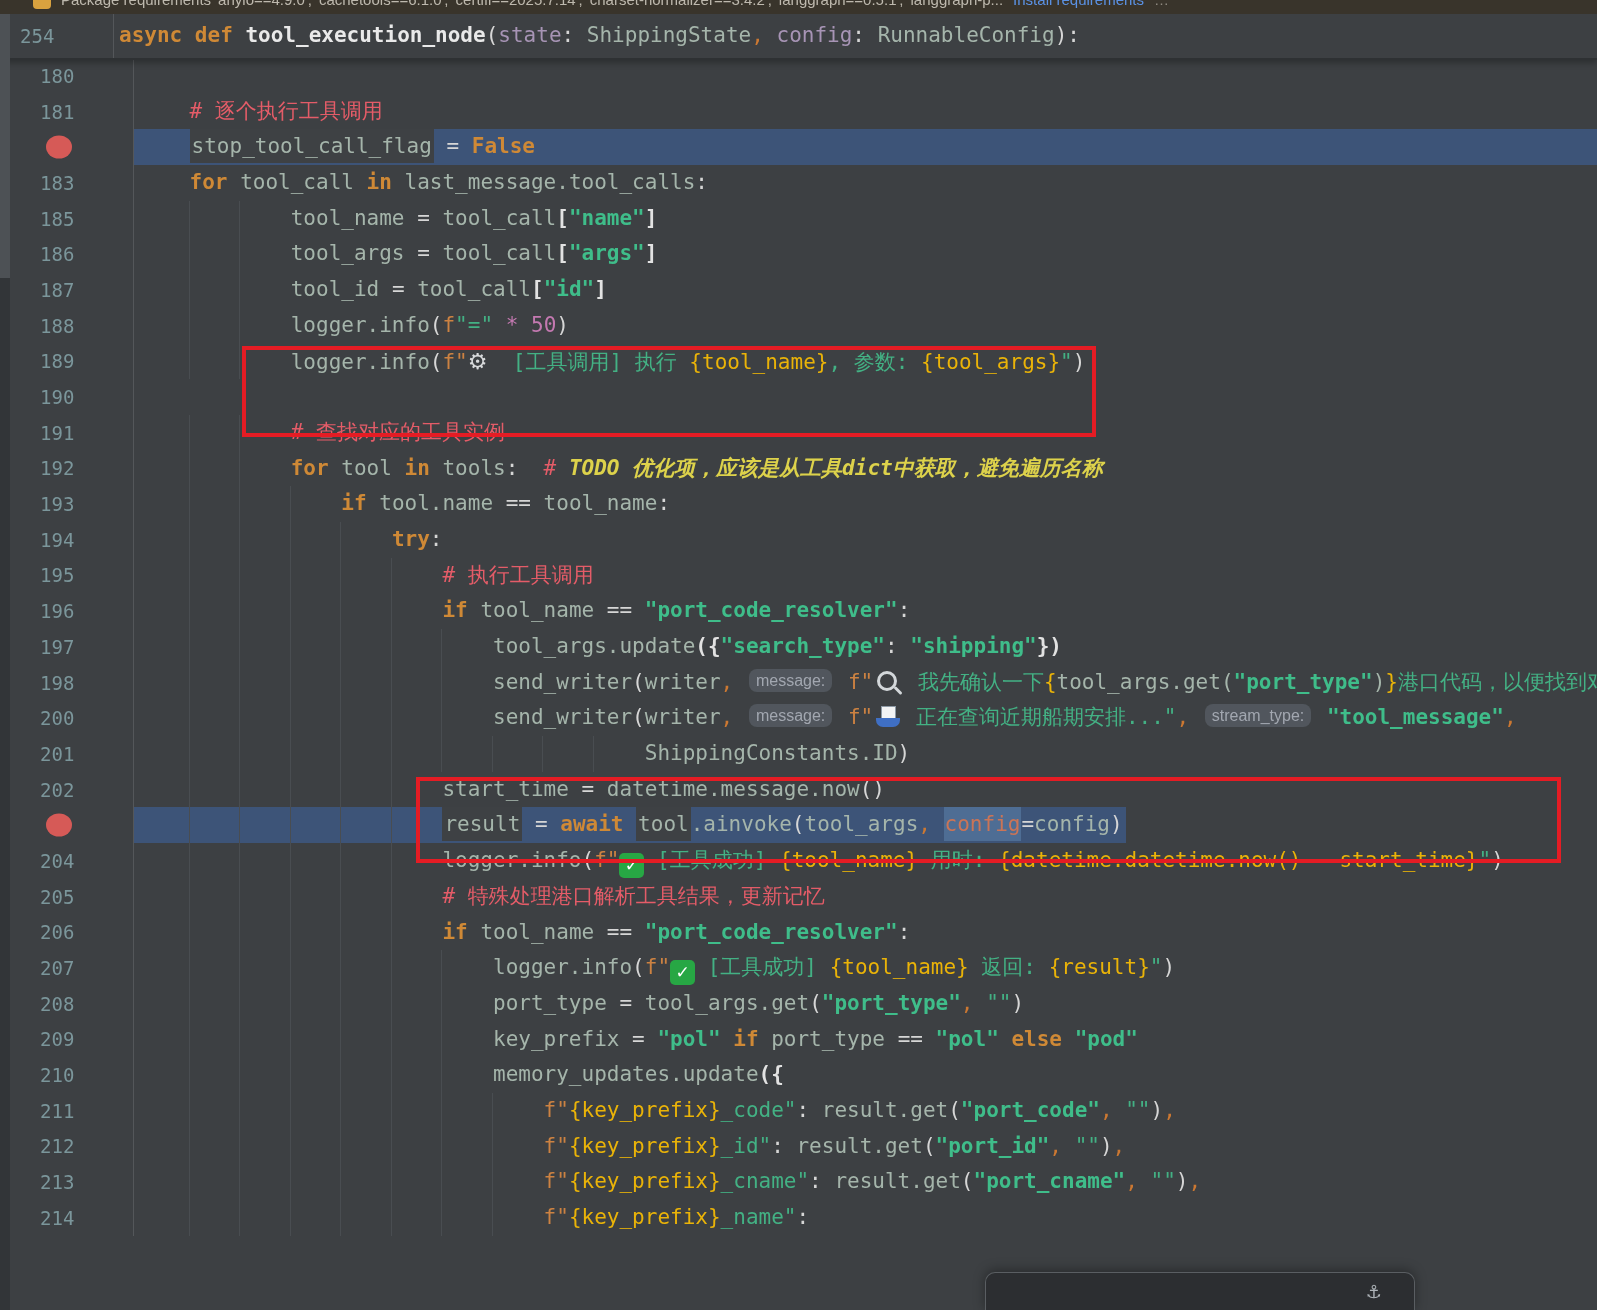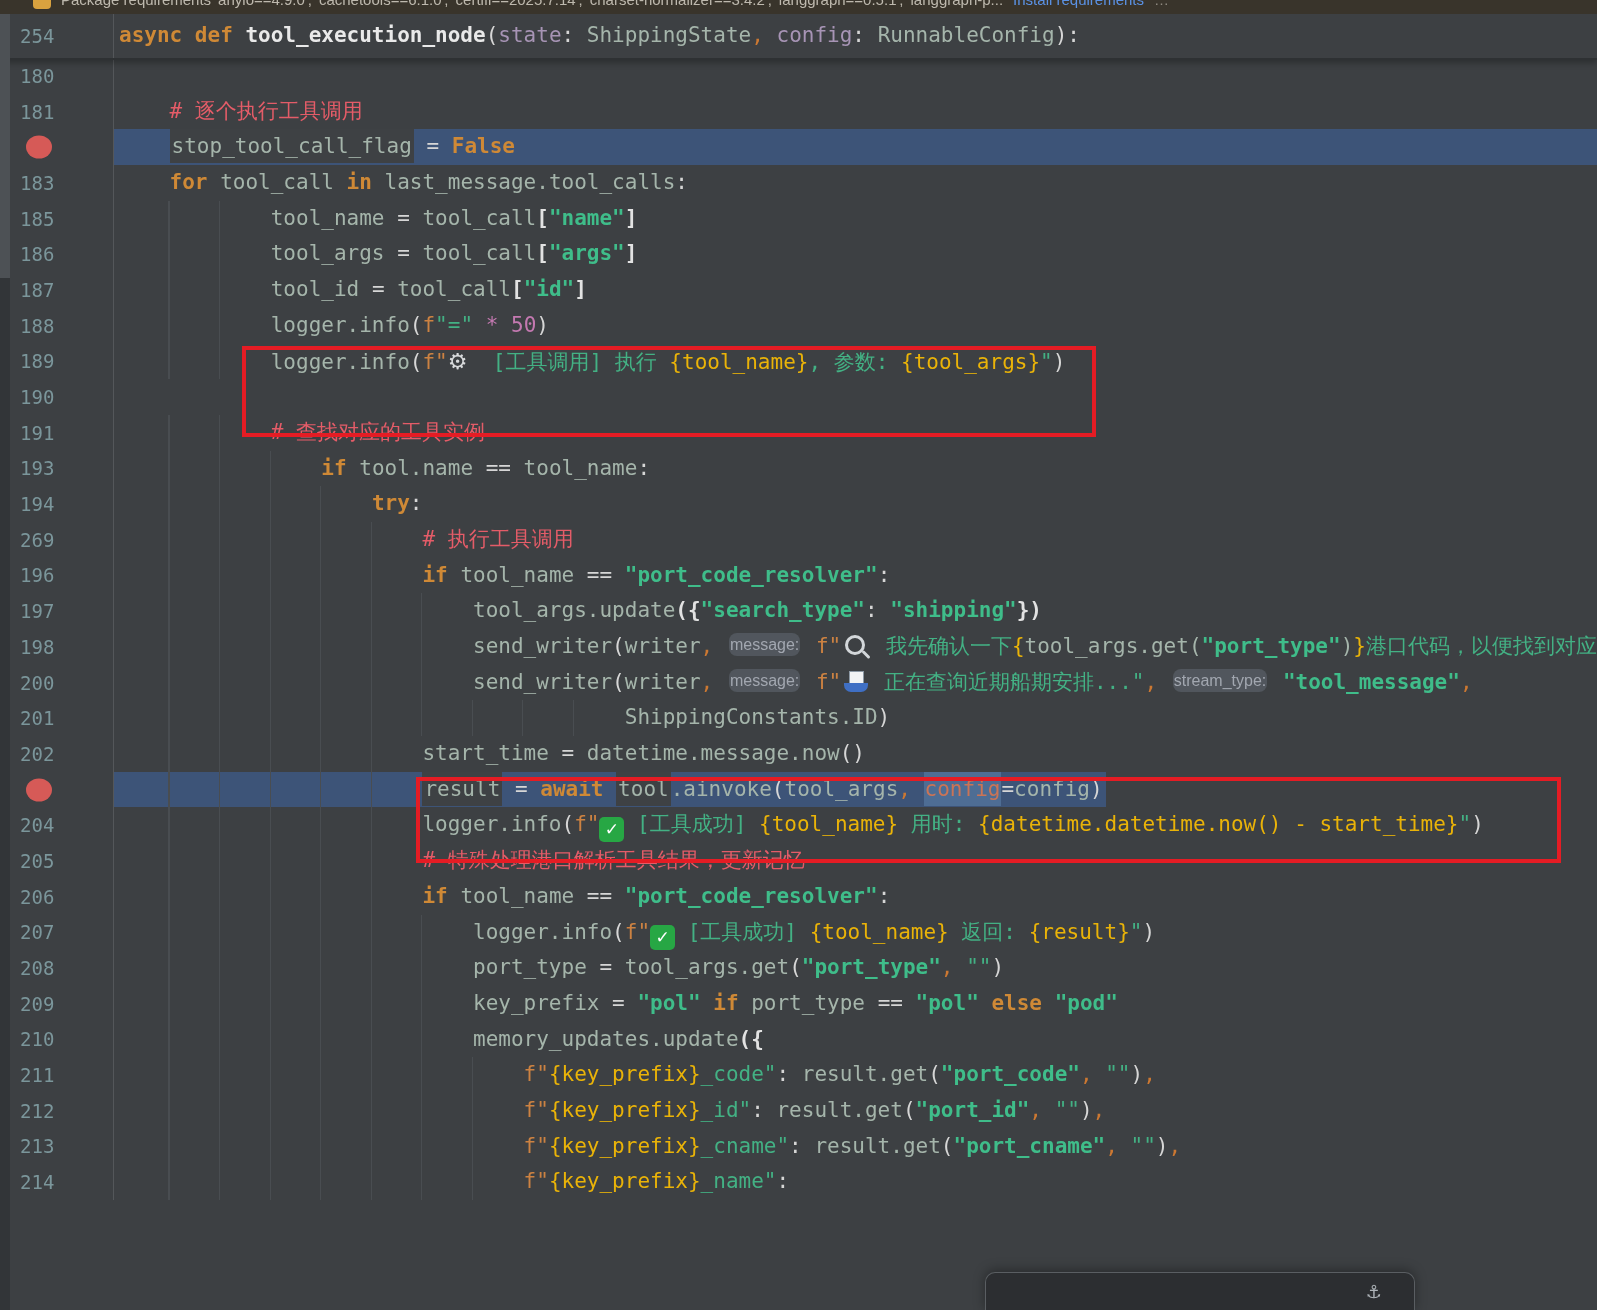--- a/index.html
+++ b/index.html
@@ -16,21 +16,21 @@
   .notif-more{color:#8f8a80;}
   
   .leftstrip{position:absolute;left:0;top:14px;bottom:0;width:10px;background:#323538;z-index:4;}
   .leftthumb{position:absolute;left:0;top:14px;width:10px;height:264px;background:#4d5155;z-index:5;}
   
   .sticky{position:absolute;top:14px;left:0;right:0;height:44px;background:#3d4043;z-index:5;
     border-bottom:2px solid #2e3133;box-shadow:0 3px 6px rgba(0,0,0,.28);display:flex;}
   .sticky .code{line-height:42px;}
   
   .code-rows{position:absolute;top:58px;left:0;right:0;z-index:1;}
-  .row{display:flex;height:35.7px;position:relative;}
+  .row{display:flex;height:35.7px;position:relative;margin-left:20px;}
   .gutter{width:113px;flex:none;position:relative;border-right:1px solid #54575a;}
   .lnum{position:absolute;left:20px;top:50%;transform:translateY(-50%);font-size:19px;color:#7b969b;}
   .bp-dot{position:absolute;left:26px;top:50%;transform:translateY(-50%);width:26px;height:23px;border-radius:50%;background:#d65a57;}
   .code{position:relative;flex:1;font-size:21px;line-height:35.7px;white-space:pre;color:#d6d6d6;overflow:hidden;padding-left:5px;}
   .row.hl-full .code{background:#3d5478;}
   .row.hl-part .code{background:linear-gradient(to right,#3d5478 0 992px,rgba(0,0,0,0) 992px);}
   .guides{position:absolute;left:5px;top:0;bottom:0;pointer-events:none;
     background:repeating-linear-gradient(to right,rgba(0,0,0,0) 0 49.5px,#494d51 49.5px 50.56px);}
   
   .sg-k{color:#cf8936;font-weight:bold;}
@@ -43,21 +43,21 @@
   .sg-f{color:#cc8242;}
   .sg-i{color:#eab308;}
   .sg-c{color:#e45c68;}
   .sg-t{color:#ddd24b;font-weight:bold;font-style:italic;}
   .sg-n{color:#c479b1;}
   .sg-o{color:#cc7832;}
   .sg-p{color:#a794b5;}
   .sg-hole{color:#a5b5ab;background:#3e4144;padding:5px 2px;}
   .sg-cfgbox{color:#cb7456;background:#4e6d94;padding:5px 1px;}
   .sg-inlay{display:inline-block;background:#51565d;color:#a2a7b0;font-size:16px;line-height:23px;
-    padding:0 1px;border-radius:8px;vertical-align:3px;font-family:"Liberation Sans",sans-serif;margin:0 3px;}
+    padding:0 7px;border-radius:8px;vertical-align:3px;font-family:"Liberation Sans",sans-serif;margin:0 3px;}
   
   .ic{display:inline-block;}
   .ic-gear{color:#d8dadc;font-family:"DejaVu Sans",sans-serif;font-size:22px;}
   .ic-check{background:#27a744;color:#ffffff;border-radius:5px;width:25px;height:25px;line-height:25px;
     text-align:center;font-size:17px;font-weight:bold;vertical-align:-4px;font-family:"DejaVu Sans",sans-serif;}
   .ic-mag{width:14px;height:14px;border:3px solid #d3d7da;border-radius:50%;position:relative;margin:0 8px 0 4px;vertical-align:-2px;}
   .ic-mag::after{content:"";position:absolute;width:10px;height:3px;background:#d3d7da;transform:rotate(45deg);
     right:-9px;bottom:-4px;border-radius:2px;}
   .ic-ship{width:24px;height:21px;position:relative;vertical-align:-3px;margin:0 3px;}
   .ic-ship::before{content:"";position:absolute;left:5px;top:0;width:13px;height:12px;background:#f2f3f4;border:1px solid #8d99a5;}
@@ -153,33 +153,39 @@
       <div class="code"></div>
     </div>
     <div class="row">
       <div class="gutter">
         <span class="lnum">191</span>
       </div>
       <div class="code"><span class="guides" style="width: 143.68px;"></span><span>            </span><span class="sg-c"># 查找对应的工具实例</span></div>
     </div>
     <div class="row">
       <div class="gutter">
+        <span class="lnum">192</span>
+      </div>
+      <div class="code"><span class="guides" style="width: 143.68px;"></span><span>            </span><span class="sg-k">for </span><span class="sg-v">tool</span><span class="sg-k"> in </span><span class="sg-v">tools</span><span class="sg-w">:  </span><span class="sg-c"># </span><span class="sg-t">TODO 优化项，应该是从工具dict中获取，避免遍历名称</span></div>
+    </div>
+    <div class="row">
+      <div class="gutter">
         <span class="lnum">193</span>
       </div>
       <div class="code"><span class="guides" style="width: 194.24px;"></span><span>                </span><span class="sg-k">if </span><span class="sg-v">tool.name</span><span class="sg-w"> == </span><span class="sg-v">tool_name</span><span class="sg-w">:</span></div>
     </div>
     <div class="row">
       <div class="gutter">
         <span class="lnum">194</span>
       </div>
       <div class="code"><span class="guides" style="width: 244.8px;"></span><span>                    </span><span class="sg-k">try</span><span class="sg-w">:</span></div>
     </div>
     <div class="row">
       <div class="gutter">
-        <span class="lnum">269</span>
+        <span class="lnum">195</span>
       </div>
       <div class="code"><span class="guides" style="width: 295.36px;"></span><span>                        </span><span class="sg-c"># 执行工具调用</span></div>
     </div>
     <div class="row">
       <div class="gutter">
         <span class="lnum">196</span>
       </div>
       <div class="code"><span class="guides" style="width: 295.36px;"></span><span>                        </span><span class="sg-k">if </span><span class="sg-v">tool_name</span><span class="sg-w"> == </span><span class="sg-sb">"port_code_resolver"</span><span class="sg-w">:</span></div>
     </div>
     <div class="row">

